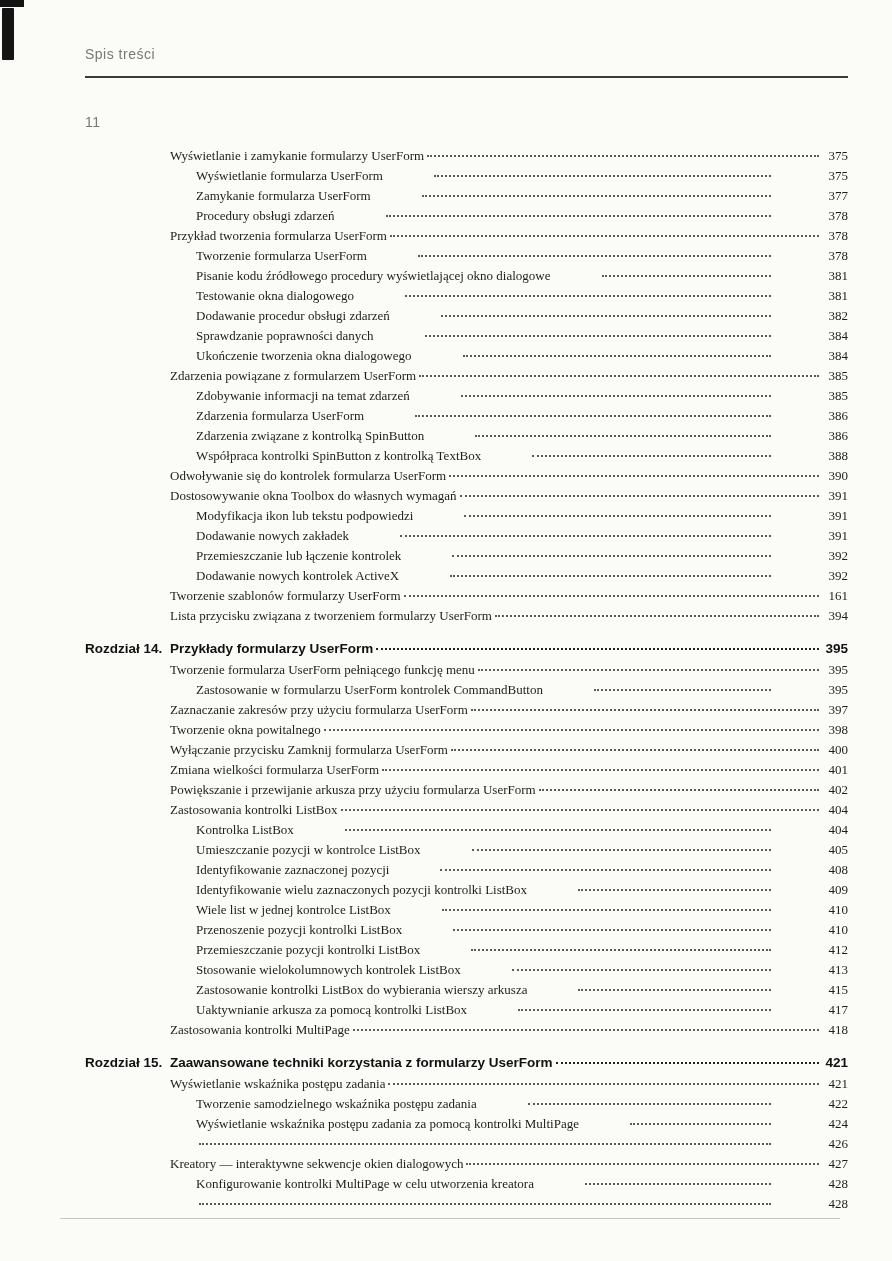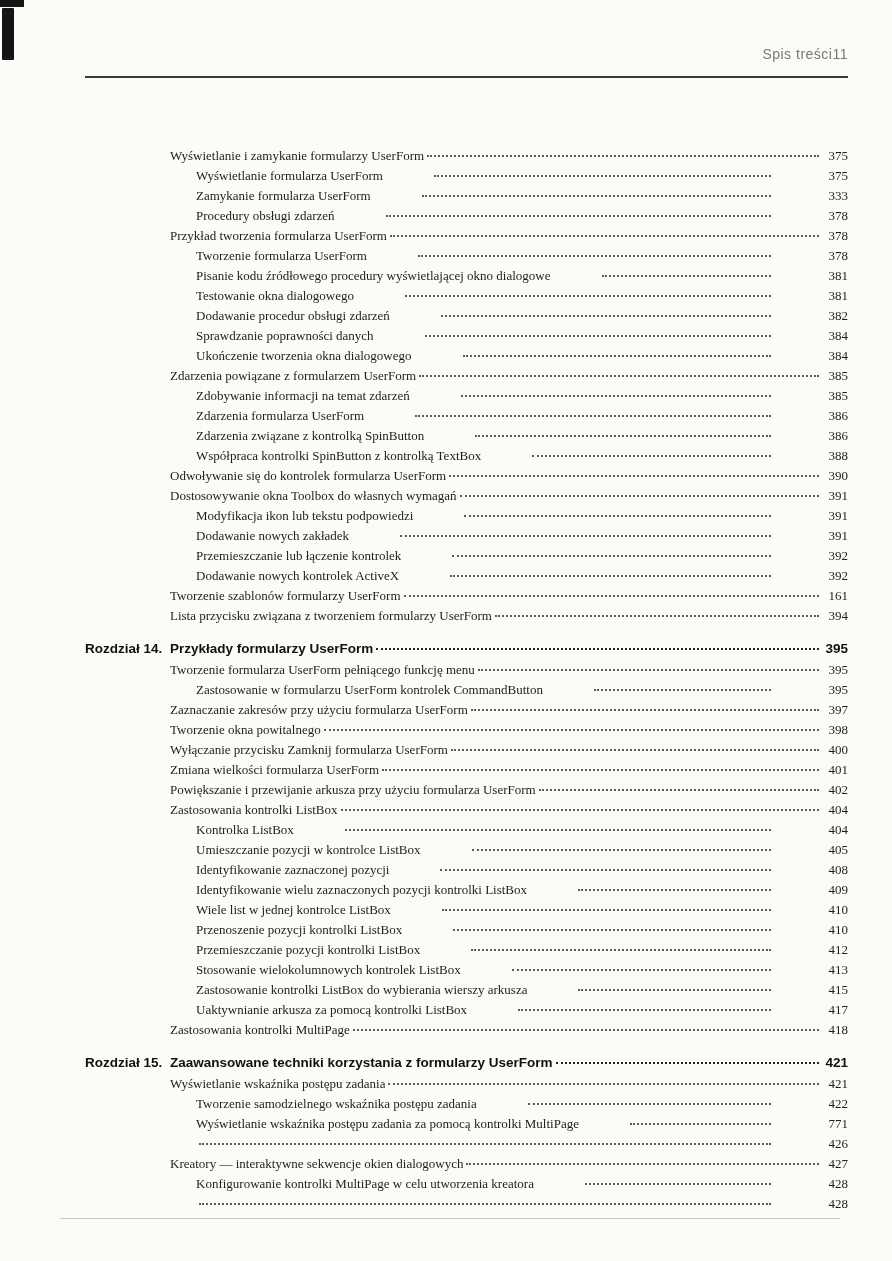--- a/index.html
+++ b/index.html
@@ -15,24 +15,25 @@
     width: 892px; height: 1261px;
     background: #fbfbf8;
     overflow: hidden;
   }
   
   .scan-mark-1 { position: absolute; top: 8px; left: 2px; width: 12px; height: 52px; background: #141414; border-radius: 1px; }
   .scan-mark-2 { position: absolute; top: 0; left: 0; width: 24px; height: 7px; background: #141414; }
 
   .header {
     position: absolute; top: 46px; left: 85px; right: 44px;
-    display: flex; justify-content: flex-end; align-items: baseline; 
+    display: flex; justify-content: flex-end; align-items: baseline; gap: 52px;
     font-family: "Liberation Sans", sans-serif;
     font-size: 14px; color: #777;
     letter-spacing: 0.5px;
+    flex-direction: column;
   }
   .header-rule {
     position: absolute; top: 76px; left: 85px; right: 44px;
     height: 2px; background: #3a3a3a;
   }
 
   .toc {
     position: absolute; top: 110px; left: 170px; width: 678px; margin-top: 36px;
   }
   .toc-row {
@@ -89,21 +90,21 @@
         <span class="pagenum">375</span>
       </div>
       <div class="toc-row level-2">
         <span class="title">Wyświetlanie formularza UserForm</span>
         <span class="leader"></span>
         <span class="pagenum">375</span>
       </div>
       <div class="toc-row level-2">
         <span class="title">Zamykanie formularza UserForm</span>
         <span class="leader"></span>
-        <span class="pagenum">333</span>
+        <span class="pagenum">377</span>
       </div>
       <div class="toc-row level-2">
         <span class="title">Procedury obsługi zdarzeń</span>
         <span class="leader"></span>
         <span class="pagenum">378</span>
       </div>
       <div class="toc-row level-1">
         <span class="title">Przykład tworzenia formularza UserForm</span>
         <span class="leader"></span>
         <span class="pagenum">378</span>
@@ -316,21 +317,21 @@
         <span class="pagenum">421</span>
       </div>
       <div class="toc-row level-2">
         <span class="title">Tworzenie samodzielnego wskaźnika postępu zadania</span>
         <span class="leader"></span>
         <span class="pagenum">422</span>
       </div>
       <div class="toc-row level-2">
         <span class="title">Wyświetlanie wskaźnika postępu zadania za pomocą kontrolki MultiPage</span>
         <span class="leader"></span>
-        <span class="pagenum">771</span>
+        <span class="pagenum">424</span>
       </div>
       <div class="toc-row level-2">
         <span class="leader"></span>
         <span class="pagenum">426</span>
       </div>
       <div class="toc-row level-1">
         <span class="title">Kreatory — interaktywne sekwencje okien dialogowych</span>
         <span class="leader"></span>
         <span class="pagenum">427</span>
       </div>

